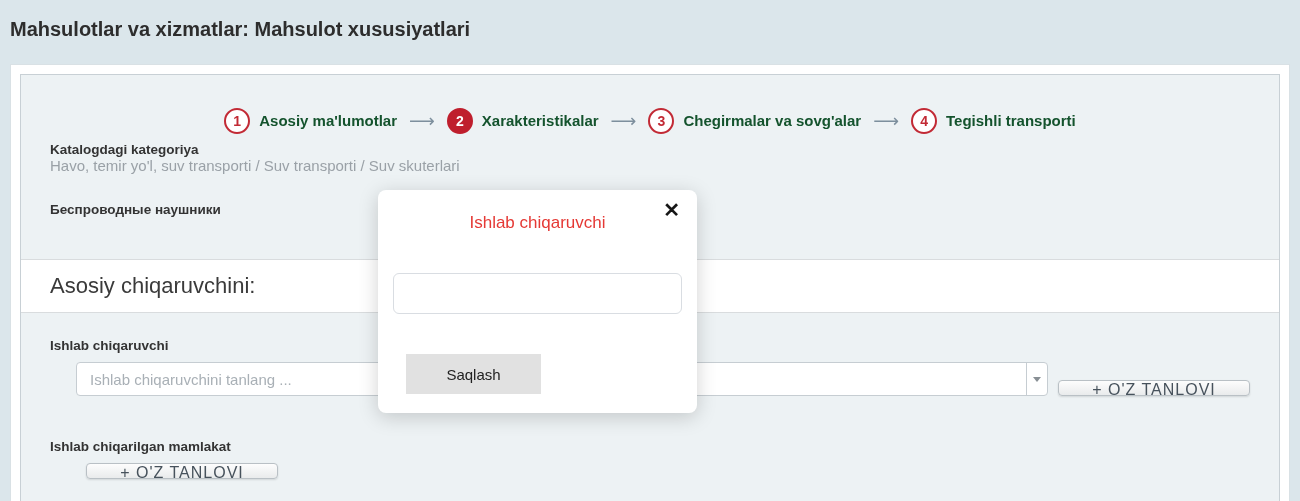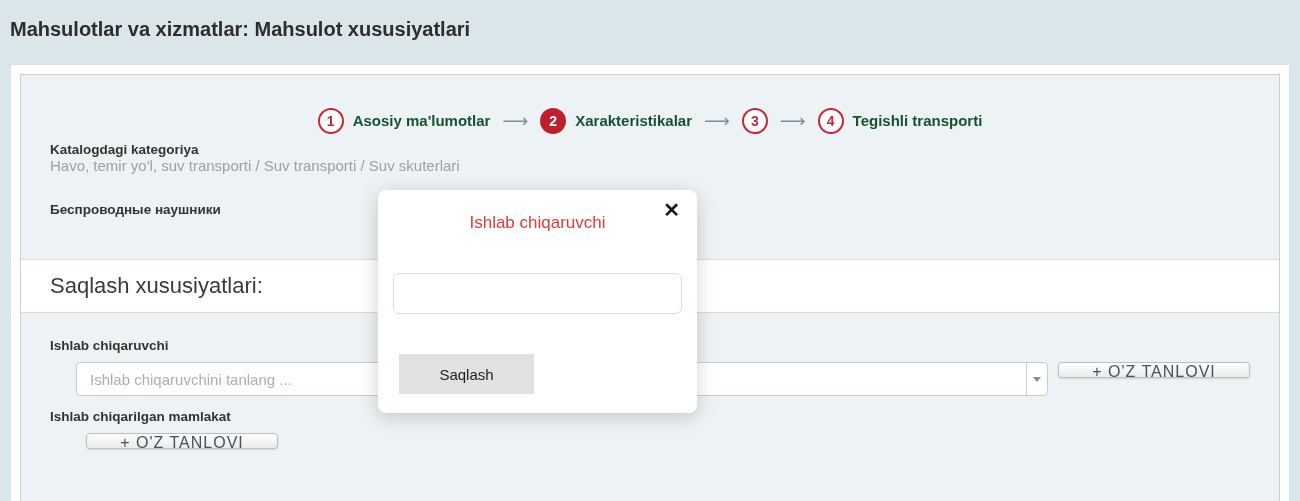--- a/index.html
+++ b/index.html
@@ -118,25 +118,25 @@
     flex: 1;
     background: #edf2f4;
     padding: 0 29px;
   }
   .field-label {
     font-size: 13.5px;
     font-weight: bold;
     color: #333;
   }
   .field-label.first { margin-top: 25px; }
-  .field-label.second { margin-top: 13px; }
+  .field-label.second { margin-top: 43px; }
   .field-row {
     margin-top: 9px;
     display: flex;
-    align-items: flex-start;
+    align-items: flex-end;
     padding-left: 26px;
   }
   .select-box {
     flex: 1;
     height: 34px;
     background: #ffffff;
     border: 1px solid #c6cdd2;
     border-radius: 4px;
     display: flex;
     align-items: stretch;
@@ -215,21 +215,21 @@
     border: 1px solid #d9dde2;
     border-radius: 6px;
     outline: none;
     padding: 0 10px;
     font-size: 15px;
     font-family: "Liberation Sans", sans-serif;
     color: #333;
   }
   .modal-buttons {
     position: absolute;
-    left: 21px; right: 17px; bottom: 19px;
+    left: 28px; right: 17px; bottom: 19px;
     display: flex;
     justify-content: space-between;
   }
   .modal-btn {
     width: 135px;
     height: 40px;
     background: #e1e1e1;
     border: none;
     font-size: 15px;
     color: #222;
@@ -252,35 +252,36 @@
           <span class="step-label">Asosiy ma'lumotlar</span>
         </div>
         <span class="step-arrow">⟶</span>
         <div class="step">
           <span class="step-circle active">2</span>
           <span class="step-label">Xarakteristikalar</span>
         </div>
         <span class="step-arrow">⟶</span>
         <div class="step">
           <span class="step-circle">3</span>
+          <span class="step-label">Chegirmalar va sovg'alar</span>
         </div>
         <span class="step-arrow">⟶</span>
         <div class="step">
           <span class="step-circle">4</span>
           <span class="step-label">Tegishli transporti</span>
         </div>
       </div>
 
       <div class="category-label">Katalogdagi kategoriya</div>
       <div class="category-path">Havo, temir yo'l, suv transporti / Suv transporti / Suv skuterlari</div>
       <div class="product-name">Беспроводные наушники</div>
     </div>
 
     <div class="band-white">
-      <div class="section-heading">Saqlash xususiyatlari:</div>
+      <div class="section-heading">Asosiy chiqaruvchini:</div>
     </div>
 
     <div class="band-form">
       <div class="field-label first">Ishlab chiqaruvchi</div>
       <div class="field-row">
         <div class="select-box">
           <input class="select-input" type="text" placeholder="Ishlab chiqaruvchini tanlang ..." style="">
           <div class="select-arrow">
             <span class="caret-down"></span>
           </div>

